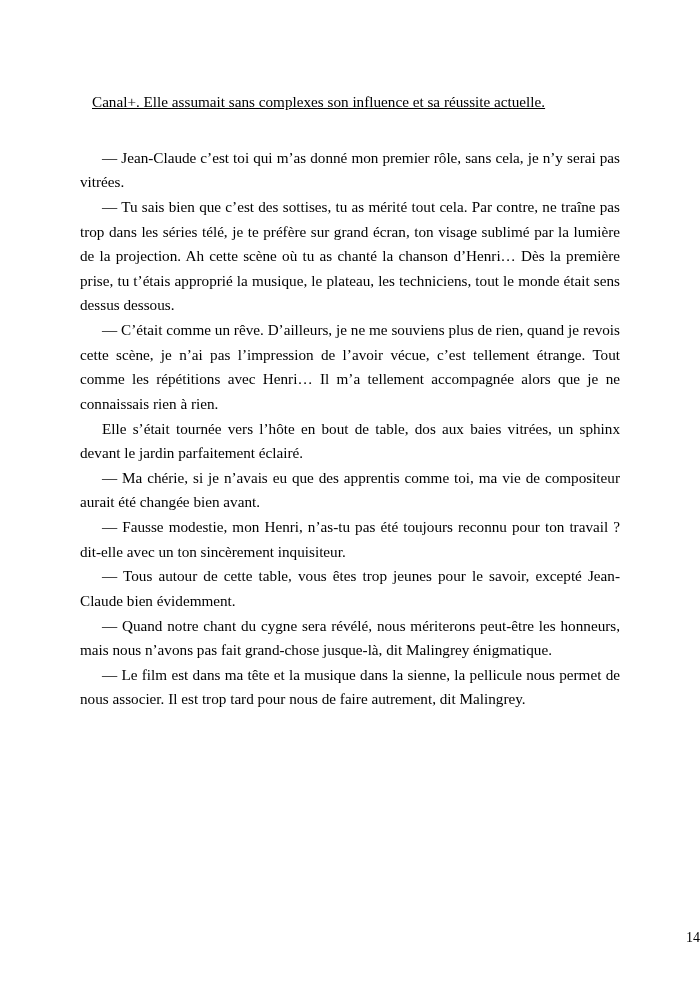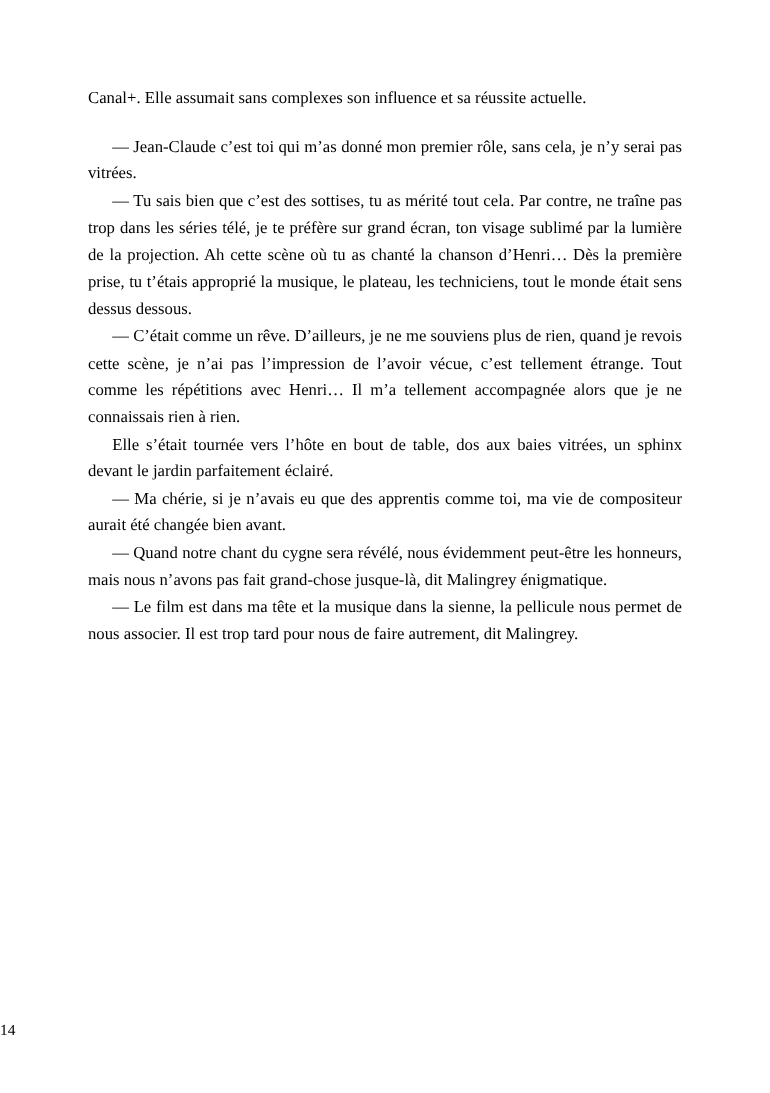--- a/index.html
+++ b/index.html
@@ -21,54 +21,57 @@
     padding: 78px 80px 0 80px;
   }
   .body-text {
     font-size: 15.2px;
     line-height: 1.62;
     text-align: justify;
     text-justify: inter-word;
     hyphens: manual;
   }
   .para {
-    margin: 0;
+    margin: 12px;
     text-indent: 0;
+    text-decoration: underline;
   }
   .para-indent {
     margin: 0;
     text-indent: 22px;
   }
   .gap {
     height: 19px;
   }
   .folio {
     position: absolute;
     left: 0;
     right: 0;
     top: 930px;
-    text-align: left;
+    text-align: right;
     font-size: 14px;
     font-family: "Liberation Serif", serif;
   }
 </style>
 </head>
 <body>
 
 <div class="page">
   <div class="body-text">
 
     <p class="para">Canal+. Elle assumait sans complexes son influence et sa réussite actuelle.</p>
 
     <div class="gap"></div>
 
     <p class="para-indent">— Jean-Claude c’est toi qui m’as donné mon premier rôle, sans cela, je n’y serai pas vitrées.</p>
     <p class="para-indent">— Tu sais bien que c’est des sottises, tu as mérité tout cela. Par contre, ne traîne pas trop dans les séries télé, je te préfère sur grand écran, ton visage sublimé par la lumière de la projection. Ah cette scène où tu as chanté la chanson d’Henri… Dès la première prise, tu t’étais approprié la musique, le plateau, les techniciens, tout le monde était sens dessus dessous.</p>
     <p class="para-indent">— C’était comme un rêve. D’ailleurs, je ne me souviens plus de rien, quand je revois cette scène, je n’ai pas l’impression de l’avoir vécue, c’est tellement étrange. Tout comme les répétitions avec Henri… Il m’a tellement accompagnée alors que je ne connaissais rien à rien.</p>
     <p class="para-indent">Elle s’était tournée vers l’hôte en bout de table, dos aux baies vitrées, un sphinx devant le jardin parfaitement éclairé.</p>
     <p class="para-indent">— Ma chérie, si je n’avais eu que des apprentis comme toi, ma vie de compositeur aurait été changée bien avant.</p>
-    <p class="para-indent">— Quand notre chant du cygne sera révélé, nous évidemment peut-être les honneurs, mais nous n’avons pas fait grand-chose jusque-là, dit Malingrey énigmatique.</p>
+    <p class="para-indent">— Fausse modestie, mon Henri, n’as-tu pas été toujours reconnu pour ton travail ? dit-elle avec un ton sincèrement inquisiteur.</p>
+    <p class="para-indent">— Tous autour de cette table, vous êtes trop jeunes pour le savoir, excepté Jean-Claude bien évidemment.</p>
+    <p class="para-indent">— Quand notre chant du cygne sera révélé, nous mériterons peut-être les honneurs, mais nous n’avons pas fait grand-chose jusque-là, dit Malingrey énigmatique.</p>
     <p class="para-indent">— Le film est dans ma tête et la musique dans la sienne, la pellicule nous permet de nous associer. Il est trop tard pour nous de faire autrement, dit Malingrey.</p>
 
   </div>
 
   <div class="folio">14</div>
 </div>
 
 </body></html>

